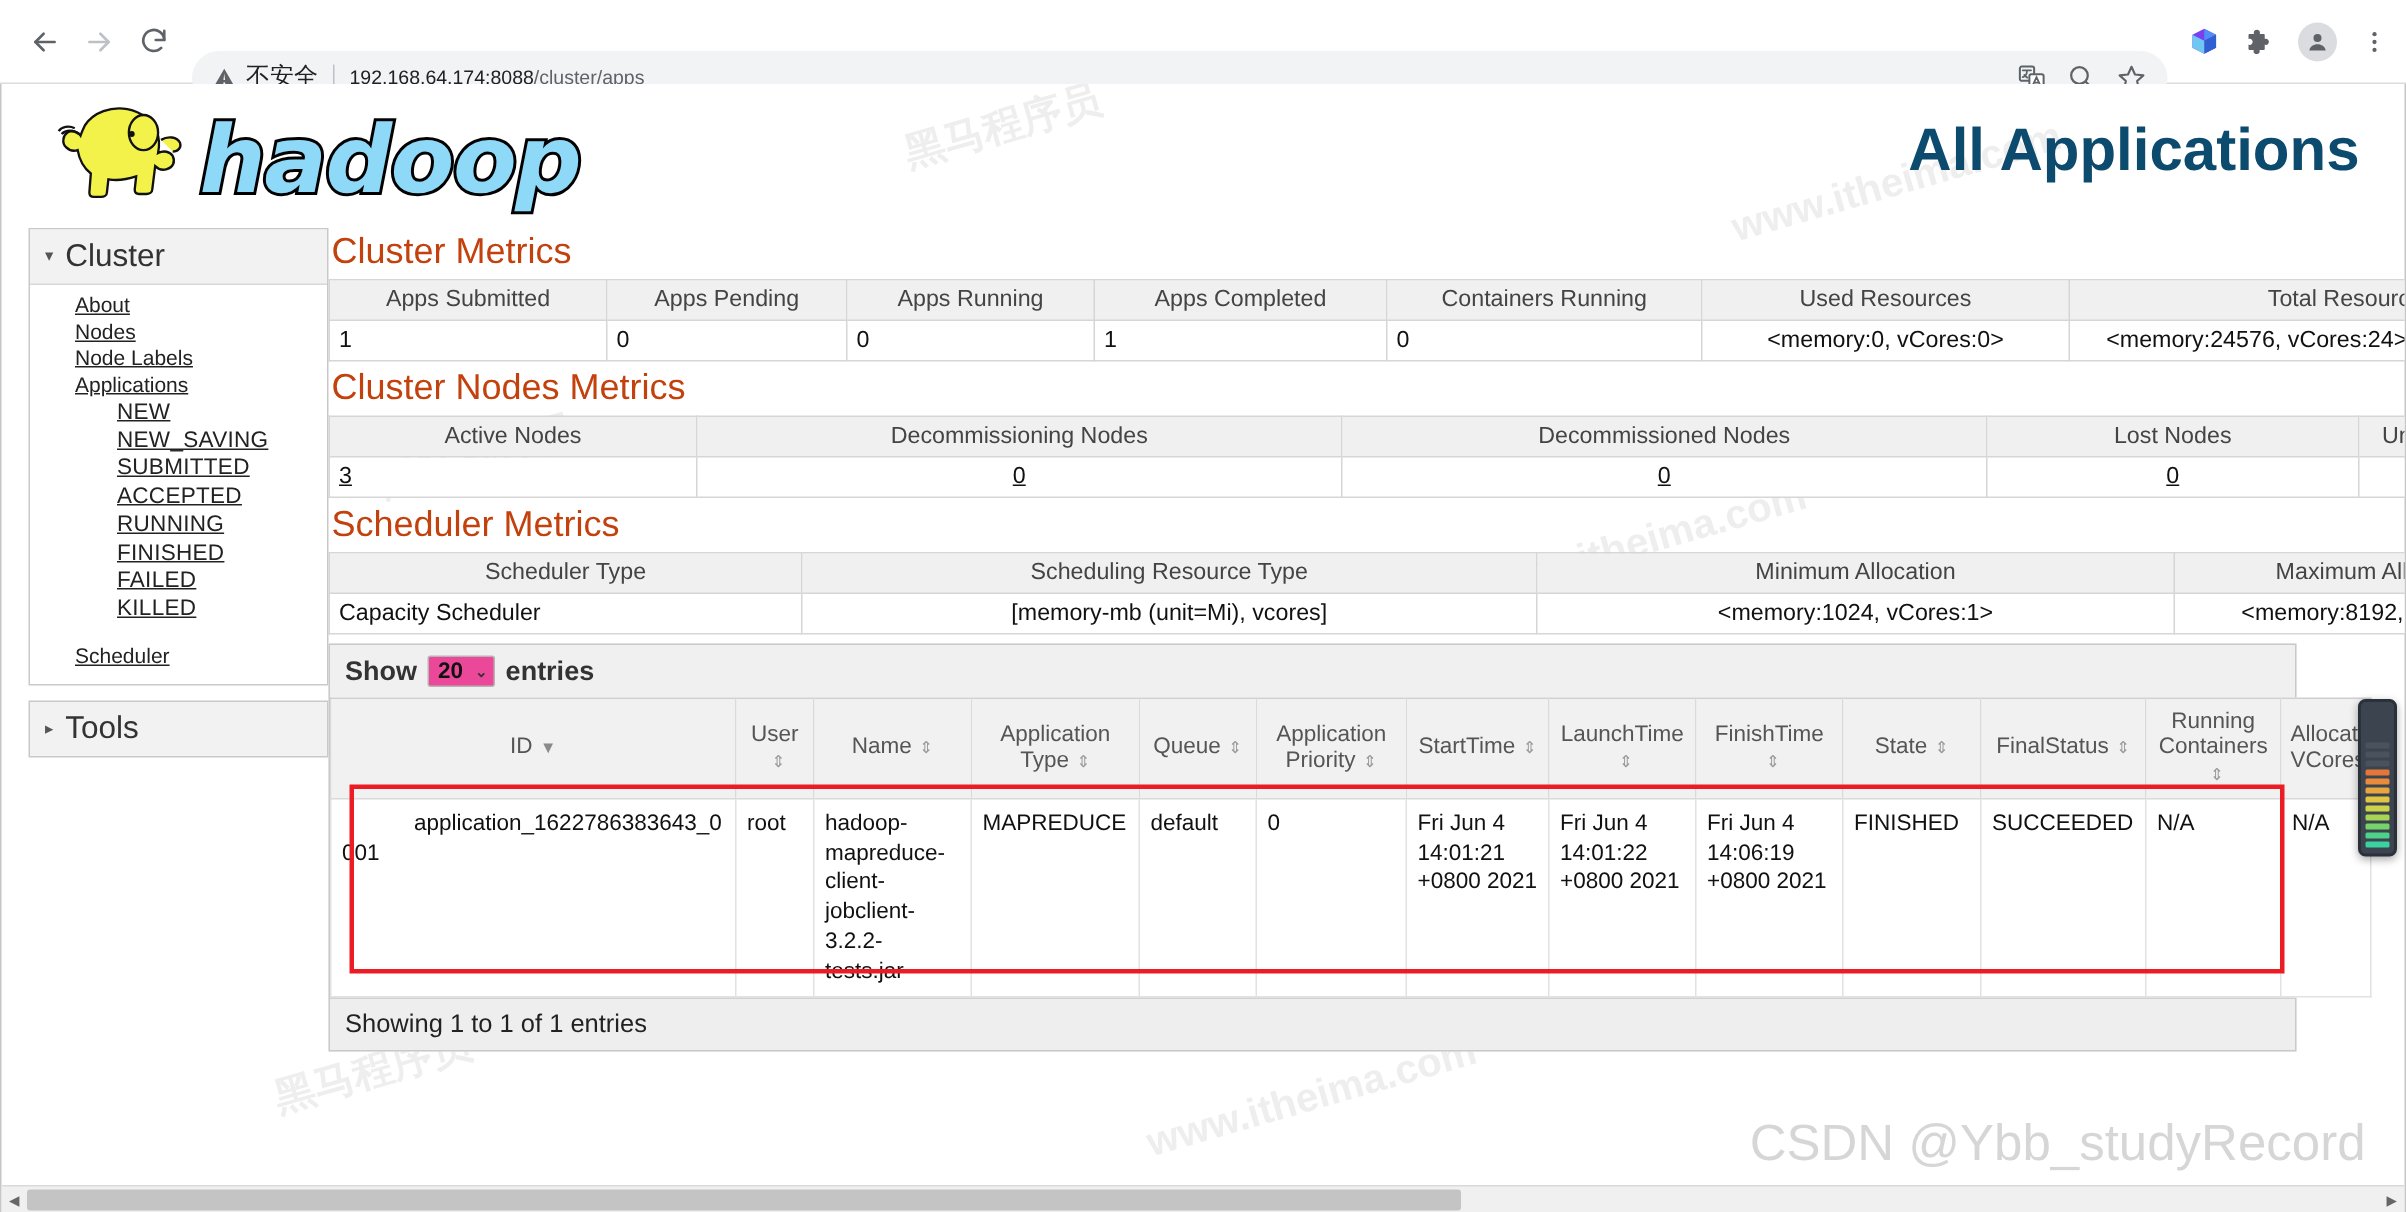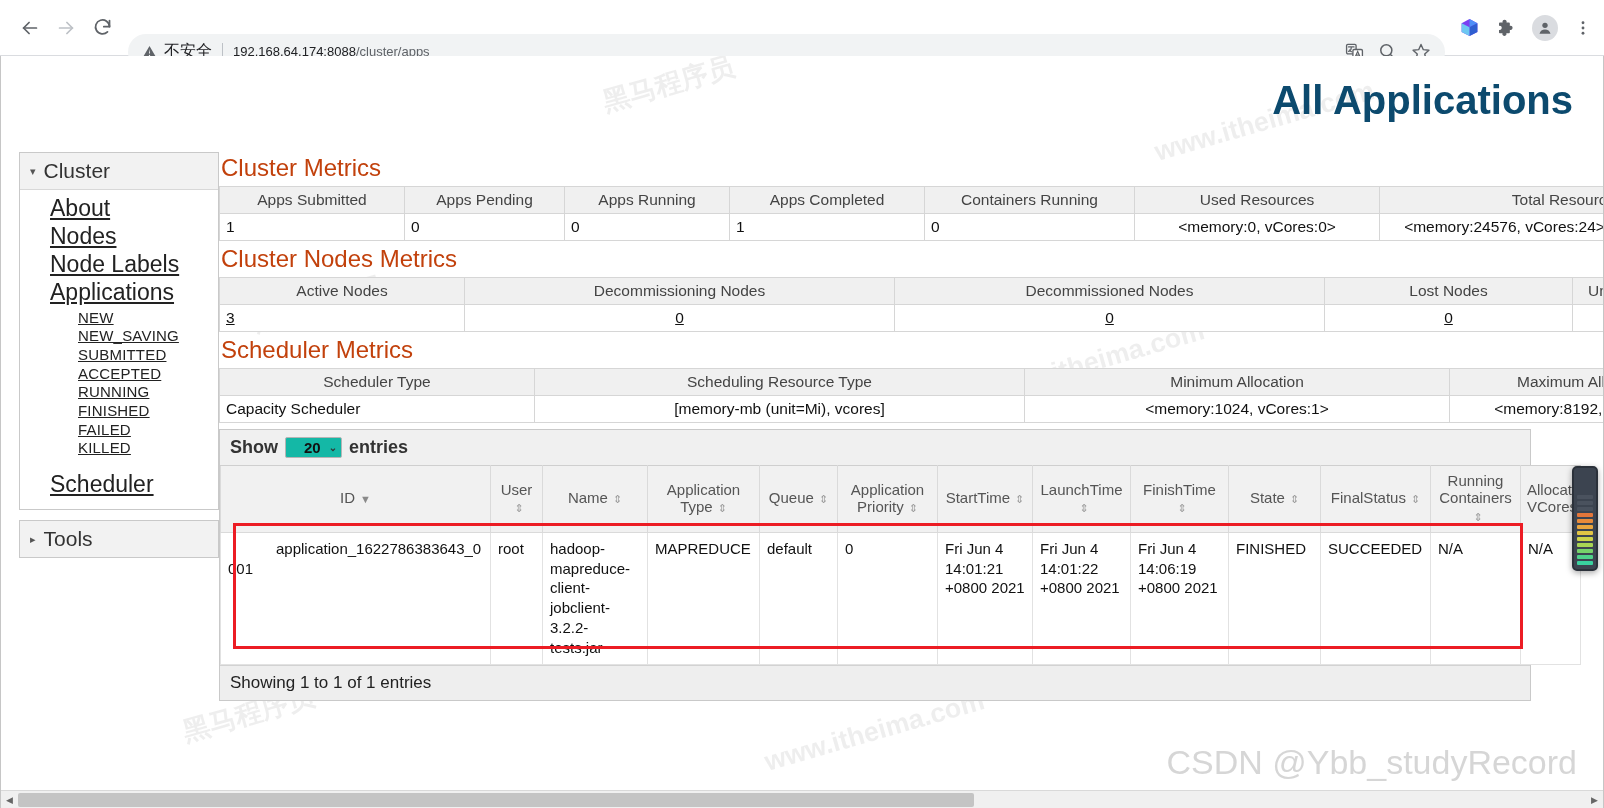--- a/index.html
+++ b/index.html
@@ -85,21 +85,21 @@
   }
   .panel-head{
     background:#f2f2f2; border-bottom:1px solid #d8d8d8;
     padding:6px 10px; font-size:21px; color:#333;
     display:flex; align-items:center; gap:8px;
   }
   .panel.collapsed .panel-head{ border-bottom:none; }
   .caret{ font-size:11px; color:#555; line-height:1; }
   .panel-body{ padding:4px 0 10px 30px; }
   .navlink{
-    display:block; font-size:23px; color:#222; text-decoration:underline;
+    display:block; font-size:14px; color:#222; text-decoration:underline;
     line-height:1.18; margin:1px 0; cursor:pointer; width:max-content;
   }
   .sublist{ padding-left:28px; margin-top:2px; }
   .sublist .navlink{ font-size:15px; letter-spacing:.2px;}
   .nav-gap{ height:12px; }
 
   
   .main{ flex:1 1 auto; padding-right:14px; padding-top:2px; min-width:0; position:relative;}
   .sec-title{ font-size:24px; color:#c2410c; margin:4px 0 4px 2px; }
 
@@ -118,22 +118,22 @@
   }
   td.linkcell a, .linkcell{ text-decoration:underline; color:#111; cursor:pointer;}
 
   
   .apps-widget{ width:1312px; margin-top:6px; border:1px solid #c9c9c9; background:#f0f0f0;}
   .show-entries{
     padding:7px 10px; font-size:18px; color:#333;
     display:flex; align-items:center; gap:7px;font-weight:bold;
   }
   .sel{
-    background:#14b8a6; border:1px solid #b5b5b5; border-radius:2px;
-    font-size:15px; padding:1px 4px 1px 18px; color:#111;
+    background:#ec4899; border:1px solid #b5b5b5; border-radius:2px;
+    font-size:15px; padding:1px 4px 1px 6px; color:#111;
     display:inline-flex; align-items:center; gap:8px; cursor:pointer;
   }
   .sel .chev{ font-size:10px; color:#333; }
 
   table.apps{
     border-collapse:collapse; width:1312px; table-layout:fixed; background:#fff;
     font-size:15px;
   }
   table.apps th{
     background:#f1f1f1; border:1px solid #dadada; border-top:1px solid #cfcfcf;
@@ -282,20 +282,33 @@
   <div class="wm" style="left:600px;top:10px;">黑马程序员</div>
   <div class="wm" style="left:1150px;top:50px;">www.itheima.com</div>
   <div class="wm" style="left:250px;top:230px;">黑马程序员</div>
   <div class="wm" style="left:980px;top:290px;">www.itheima.com</div>
   <div class="wm" style="left:420px;top:420px;">黑马程序员</div>
   <div class="wm" style="left:1180px;top:520px;">www.itheima.com</div>
   <div class="wm" style="left:180px;top:640px;">黑马程序员</div>
   <div class="wm" style="left:760px;top:660px;">www.itheima.com</div>
 
   <div class="logo-row">
+    <div class="hadoop-logo">
+      <svg class="elephant" viewBox="0 0 120 80">
+        <g stroke="#111" stroke-width="1.6" fill="#f2f24a">
+          <path d="M34 20c6-9 18-13 29-11 10 2 17 8 20 15 2 5 2 10 1 15 4-2 8-1 10 2 2 4 0 8-4 9-3 1-6 0-8-2l-2 16c0 2-2 3-4 3h-5c-2 0-3-1-3-3l1-9c-6 2-13 3-19 2l-1 9c0 2-2 3-4 3h-5c-2 0-3-1-3-3l1-13c-5-4-8-10-9-16-3 1-6 0-8-2-3-3-2-8 1-10 3-2 7-1 9 2 1-3 2-5 3-7z"></path>
+          <path d="M30 26c-4-3-9-3-12 0" fill="none"></path>
+          <path d="M27 22c-4-2-9-1-11 2" fill="none"></path>
+          <ellipse cx="74" cy="25" rx="10" ry="12" fill="#f2f24a"></ellipse>
+          <circle cx="66" cy="26" r="2" fill="#111" stroke="none"></circle>
+          <path d="M86 30c5-3 11-2 13 2 1 3-1 6-5 6" fill="#f2f24a"></path>
+        </g>
+      </svg>
+      <span class="hadoop-word">hadoop</span>
+    </div>
     <div class="page-title">All Applications</div>
   </div>
 
   <div class="content-row">
 
     <div class="sidebar">
       <div class="panel">
         <div class="panel-head">
           <span class="caret">▾</span>
           <span>Cluster</span>

